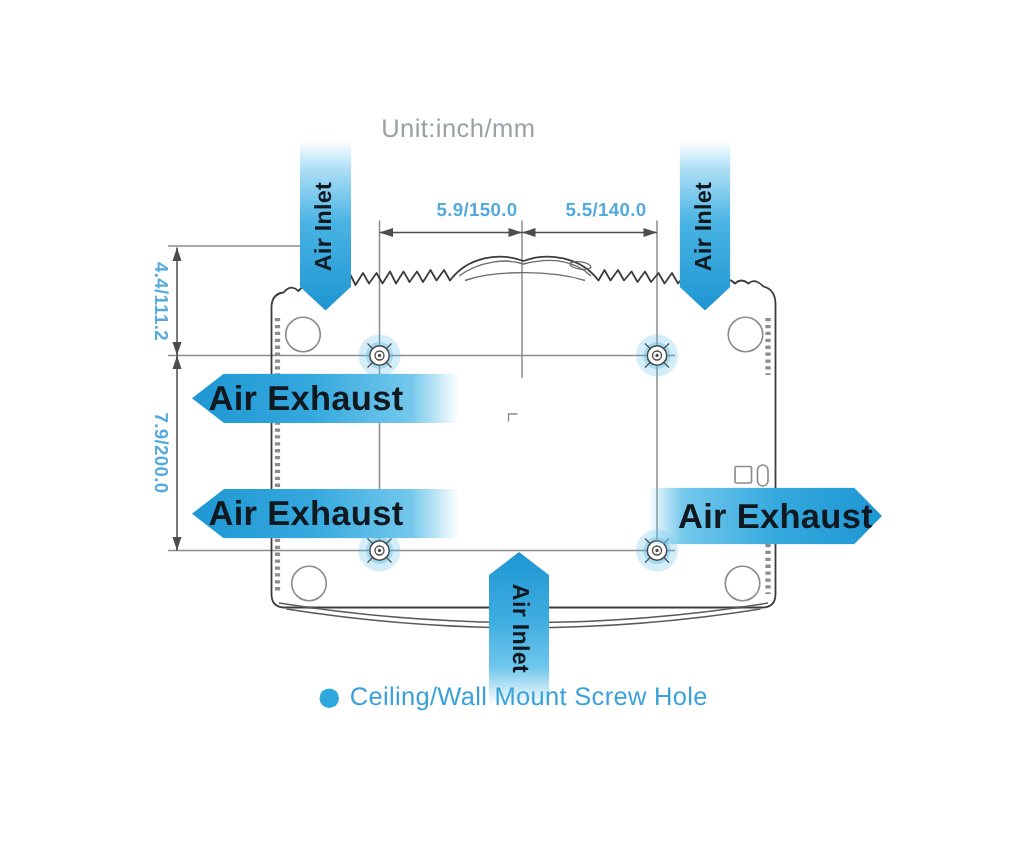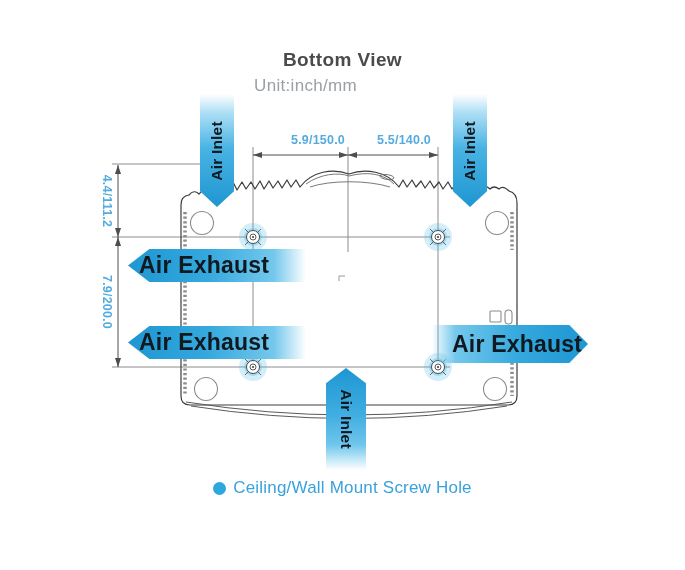--- a/index.html
+++ b/index.html
@@ -51,21 +51,21 @@
   .arr-exh-l1{top:249px;}
   .arr-exh-l2{top:326px;}
   .arr-exh-l .arrow-label{margin-right:26px;}
   .arr-exh-r{
     left:432px;top:325px;width:156px;height:38px;
     clip-path:polygon(100% 50%,88% 0,0 0,0 100%,88% 100%);
     background:linear-gradient(to left, #1e96d2 0%, #35a9de 45%, #74c8ec 85%, rgba(190,230,250,0) 100%);
   }
   .arr-exh-r .arrow-label{margin-left:14px;}
   
-  #legend{left:0;top:478px;width:685px;display:flex;align-items:center;justify-content:center;gap:7px;}
+  #legend{left:0;top:455px;width:685px;display:flex;align-items:center;justify-content:center;gap:7px;}
   #legend-dot{width:13px;height:13px;border-radius:50%;background:#2ea7dd;flex:0 0 auto;}
   #legend-text{font-size:17px;font-weight:500;color:#3aa2db;letter-spacing:.2px;}
 </style>
 </head>
 <body>
 
 <div id="stage">
 
   <svg class="abs" style="left:0;top:0" width="685" height="570" viewBox="0 0 685 570">
 
@@ -163,21 +163,20 @@
         <circle r="14" fill="#5abce8" opacity="0.26"></circle>
           <circle r="9" fill="#5abce8" opacity="0.4"></circle>
         <circle r="6.5" fill="#ffffff" stroke="#4a4a4a" stroke-width="1"></circle>
         <circle r="3" fill="none" stroke="#4a4a4a" stroke-width="0.9"></circle>
         <circle r="1.1" fill="#4a4a4a"></circle>
         <path d="M-8,-8 L-4.2,-4.2 M8,-8 L4.2,-4.2 M-8,8 L-4.2,4.2 M8,8 L4.2,4.2" stroke="#4a4a4a" stroke-width="0.8"></path>
       </g>
     </g>
   </svg>
 
-  <div id="title" class="abs">Bottom View</div>
   <div id="subtitle" class="abs">Unit:inch/mm</div>
 
   <div class="abs dim-text dim-top" style="left:273px;">5.9/150.0</div>
   <div class="abs dim-text dim-top" style="left:359px;text-align:center;">5.5/140.0</div>
   <div class="abs dim-text dim-side rot90" style="left:62px;top:193px;">4.4/111.2</div>
   <div class="abs dim-text dim-side rot90" style="left:62px;top:294px;">7.9/200.0</div>
 
   <div class="abs arrow inlet arr-inlet-tl">
     <span class="arrow-label rotm90">Air Inlet</span>
   </div>

